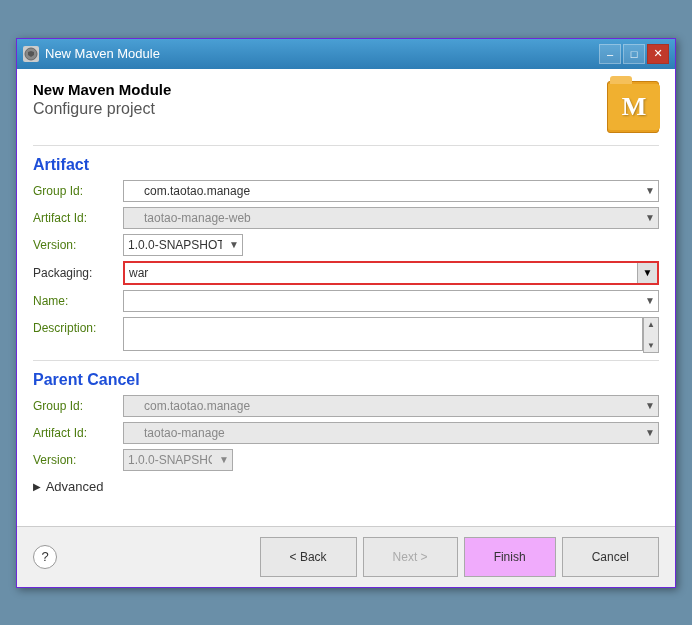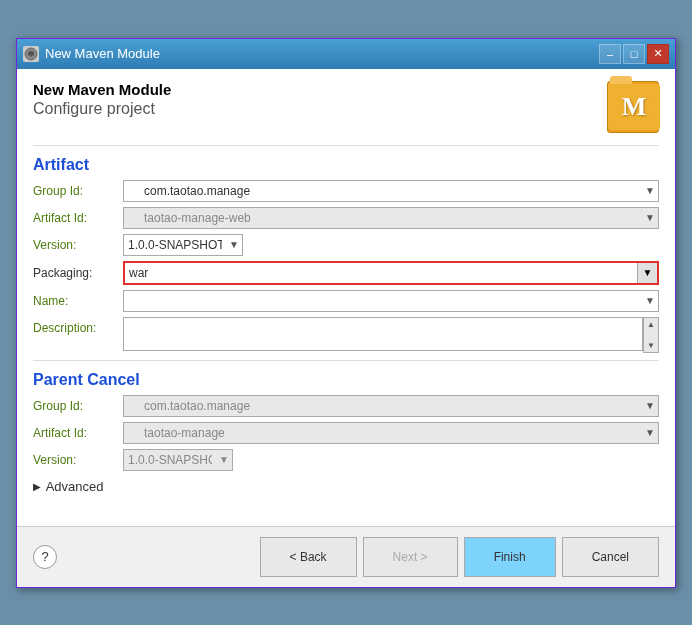--- a/index.html
+++ b/index.html
@@ -250,21 +250,21 @@
       height: 40px;
       min-width: 70px;
       padding: 0 29px;
       border: 1px solid #aaa;
       background: #e8e8e8;
       font-size: 12px;
       cursor: pointer;
       color: #333;
     }
     .footer-btn.primary {
-      background: #7dd3fc;
+      background: #f0abfc;
       border: 1px solid #aaa;
     }
     .help-btn {
       width: 24px;
       height: 24px;
       border-radius: 50%;
       border: 1px solid #999;
       background: white;
       font-size: 13px;
       cursor: pointer;

